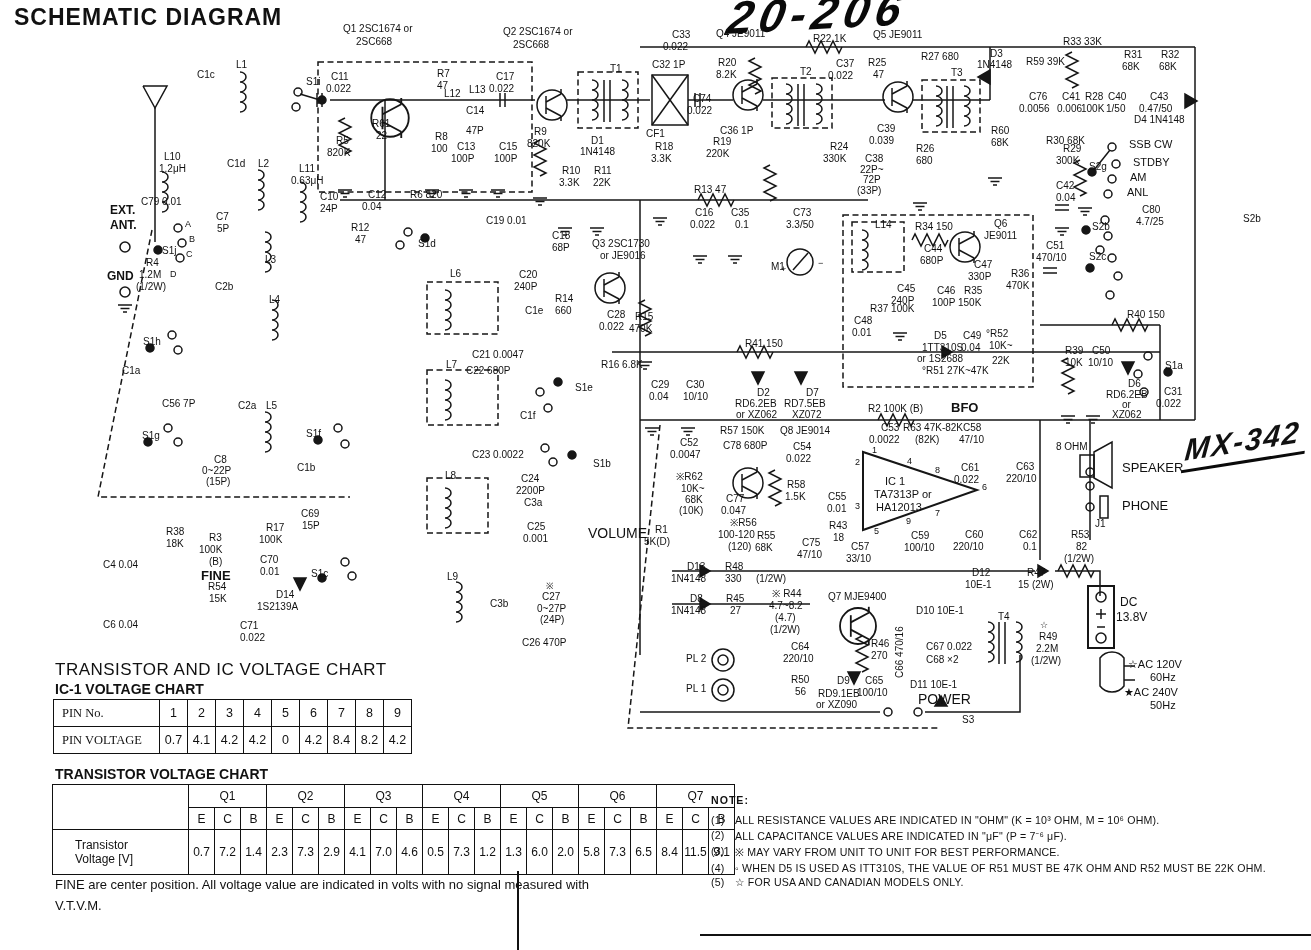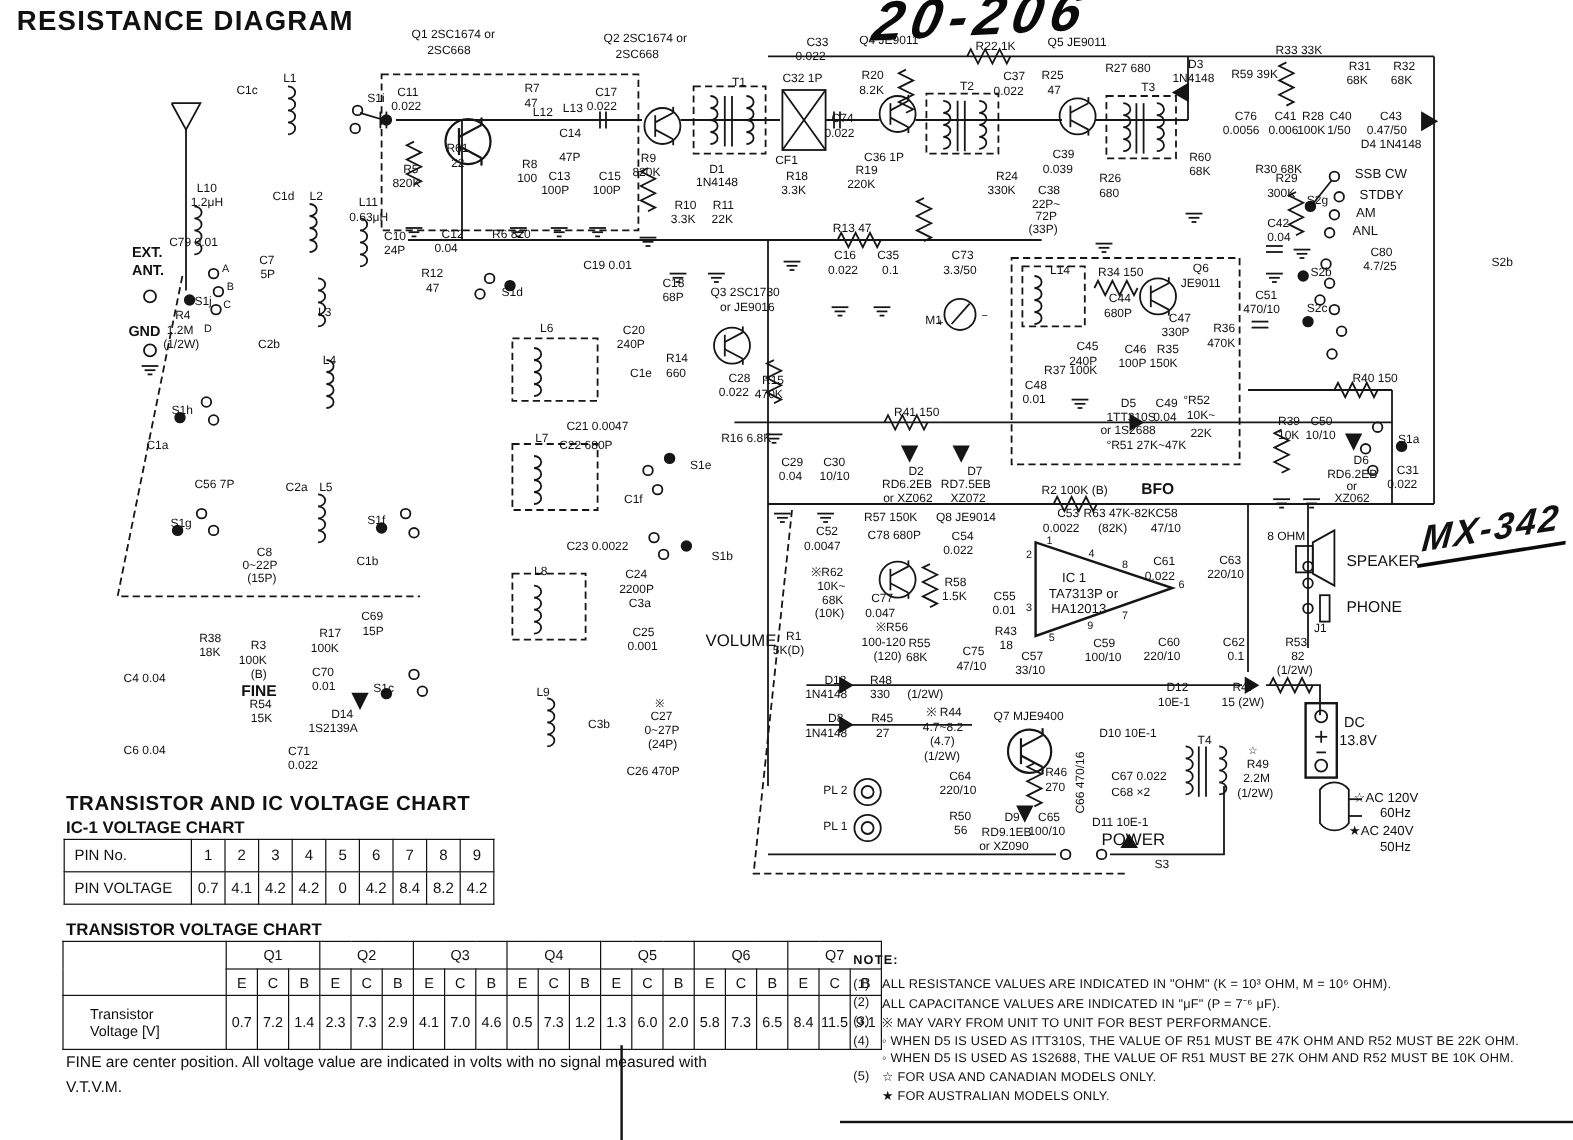--- a/index.html
+++ b/index.html
@@ -3,48 +3,48 @@
 <meta charset="utf-8">
 <style>
   html,body{margin:0;padding:0;background:#fff;}
   body{width:1311px;height:950px;position:relative;font-family:"Liberation Sans",sans-serif;color:#111;overflow:hidden;}
   .abs{position:absolute;}
   #page-title{left:14px;top:4px;font-size:23px;font-weight:bold;letter-spacing:1px;}
   #hw-top{left:728px;top:-14px;font-size:46px;font-weight:bold;font-style:italic;transform:rotate(-3deg) skewX(-14deg);letter-spacing:6px;color:#0a0a0a;}
   #hw-right{left:1182px;top:424px;font-size:30px;font-weight:bold;font-style:italic;transform:rotate(-9deg) skewX(-14deg);letter-spacing:2px;border-bottom:3px solid #0a0a0a;padding:0 6px 2px 2px;}
   #schem{left:0;top:0;}
   svg text{font-family:"Liberation Sans",sans-serif;fill:#111;}
-  .sec-title{left:55px;top:660px;font-size:17px;font-weight:bold;letter-spacing:.5px;}
+  .sec-title{left:55px;top:660px;font-size:17px;font-weight:normal;letter-spacing:.5px;}
   .sub-title1{left:55px;top:681px;font-size:14px;font-weight:bold;}
   .sub-title2{left:55px;top:766px;font-size:14px;font-weight:bold;}
   table{border-collapse:collapse;}
   td,th{border:1.6px solid #111;text-align:center;font-weight:normal;}
   #ic1-table{left:53px;top:699px;}
   #ic1-table td{height:24px;font-size:12.5px;}
-  #ic1-table td.hdr{width:96px;text-align:left;padding-left:8px;}
+  #ic1-table td.hdr{width:96px;text-align:left;padding-left:8px;font-family:Liberation Serif, serif;}
   #ic1-table td.v{width:25px;}
   #tr-table{left:52px;top:784px;}
   #tr-table td{font-size:12px;}
   #tr-table td.hdr{width:112px;text-align:left;padding-left:22px;font-size:12px;}
   #tr-table td.q{height:20px;width:23px;}
   #tr-table td.ecb{height:19px;}
   #tr-table td.val{height:42px;}
   #footnote{left:55px;top:875px;font-size:13px;line-height:1.6;}
   #vdiv{left:517px;top:871px;width:1.5px;height:79px;background:#111;}
   #hdiv{left:700px;top:934px;width:611px;height:1.5px;background:#111;}
   #notes{left:711px;top:794px;width:590px;font-size:10.6px;letter-spacing:.2px;}
   #notes .nt{font-weight:bold;letter-spacing:1px;margin-bottom:8px;}
   #notes .row{display:flex;margin-bottom:2.6px;}
   #notes .n{width:24px;flex:none;}
   #notes .t{flex:1;}
 </style>
 </head>
 <body>
 
-<div class="abs" id="page-title">RESISTANCE DIAGRAM</div>
+<div class="abs" id="page-title">SCHEMATIC DIAGRAM</div>
 <div class="abs" id="hw-top">20-206</div>
 <div class="abs" id="hw-right">MX-342</div>
 
 <svg class="abs" id="schem" width="1311" height="950" viewBox="0 0 1311 950" fill="none" stroke="#161616" stroke-width="1.5">
   <defs>
     <g id="npn">
         <circle r="15"></circle>
         <line x1="-6" y1="-9" x2="-6" y2="9"></line>
         <line x1="-6" y1="-3" x2="9" y2="-11"></line>
         <line x1="-6" y1="3" x2="9" y2="11"></line>
@@ -797,25 +797,17 @@
       </div>
       <div class="row">
         <div class="n">(3)</div>
         <div class="t">※ MAY VARY FROM UNIT TO UNIT FOR BEST PERFORMANCE.</div>
       </div>
       <div class="row">
         <div class="n">(4)</div>
         <div class="t">◦ WHEN D5 IS USED AS ITT310S, THE VALUE OF R51 MUST BE 47K OHM AND R52 MUST BE 22K OHM.</div>
       </div>
       <div class="row">
-        <div class="n"></div>
-        <div class="t">◦ WHEN D5 IS USED AS 1S2688, THE VALUE OF R51 MUST BE 27K OHM AND R52 MUST BE 10K OHM.</div>
-      </div>
-      <div class="row">
         <div class="n">(5)</div>
         <div class="t">☆ FOR USA AND CANADIAN MODELS ONLY.</div>
       </div>
-      <div class="row">
-        <div class="n"></div>
-        <div class="t">★ FOR AUSTRALIAN MODELS ONLY.</div>
-      </div>
     </div>
 </div>
 
 </body></html>

